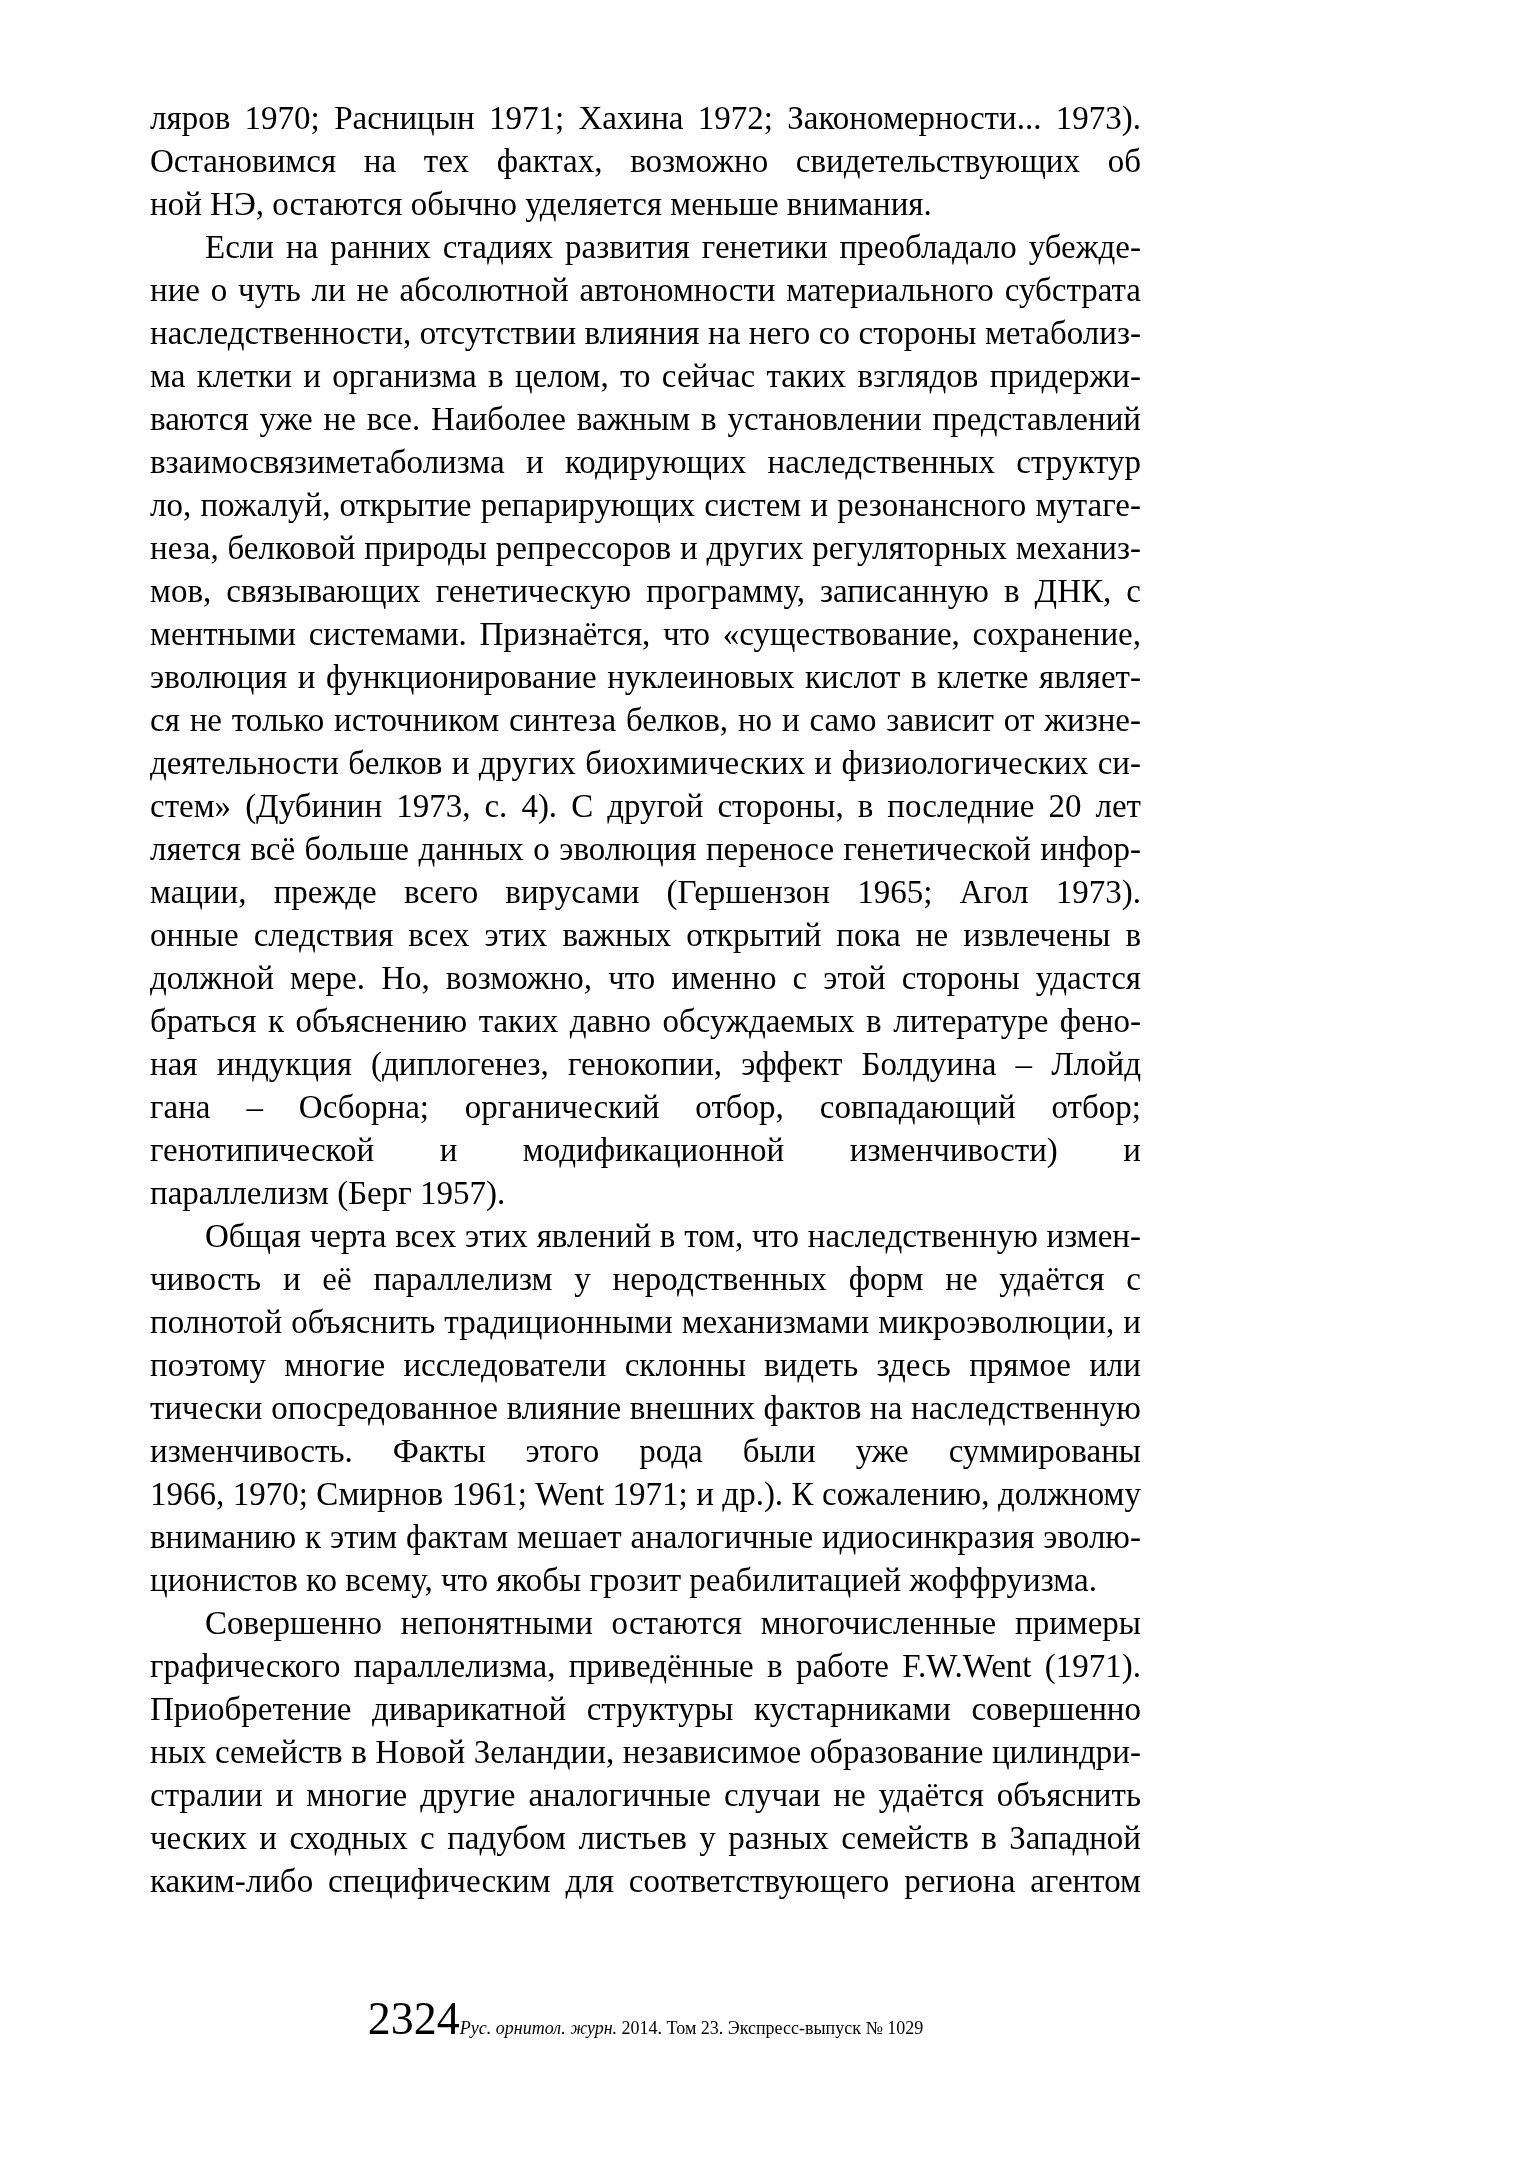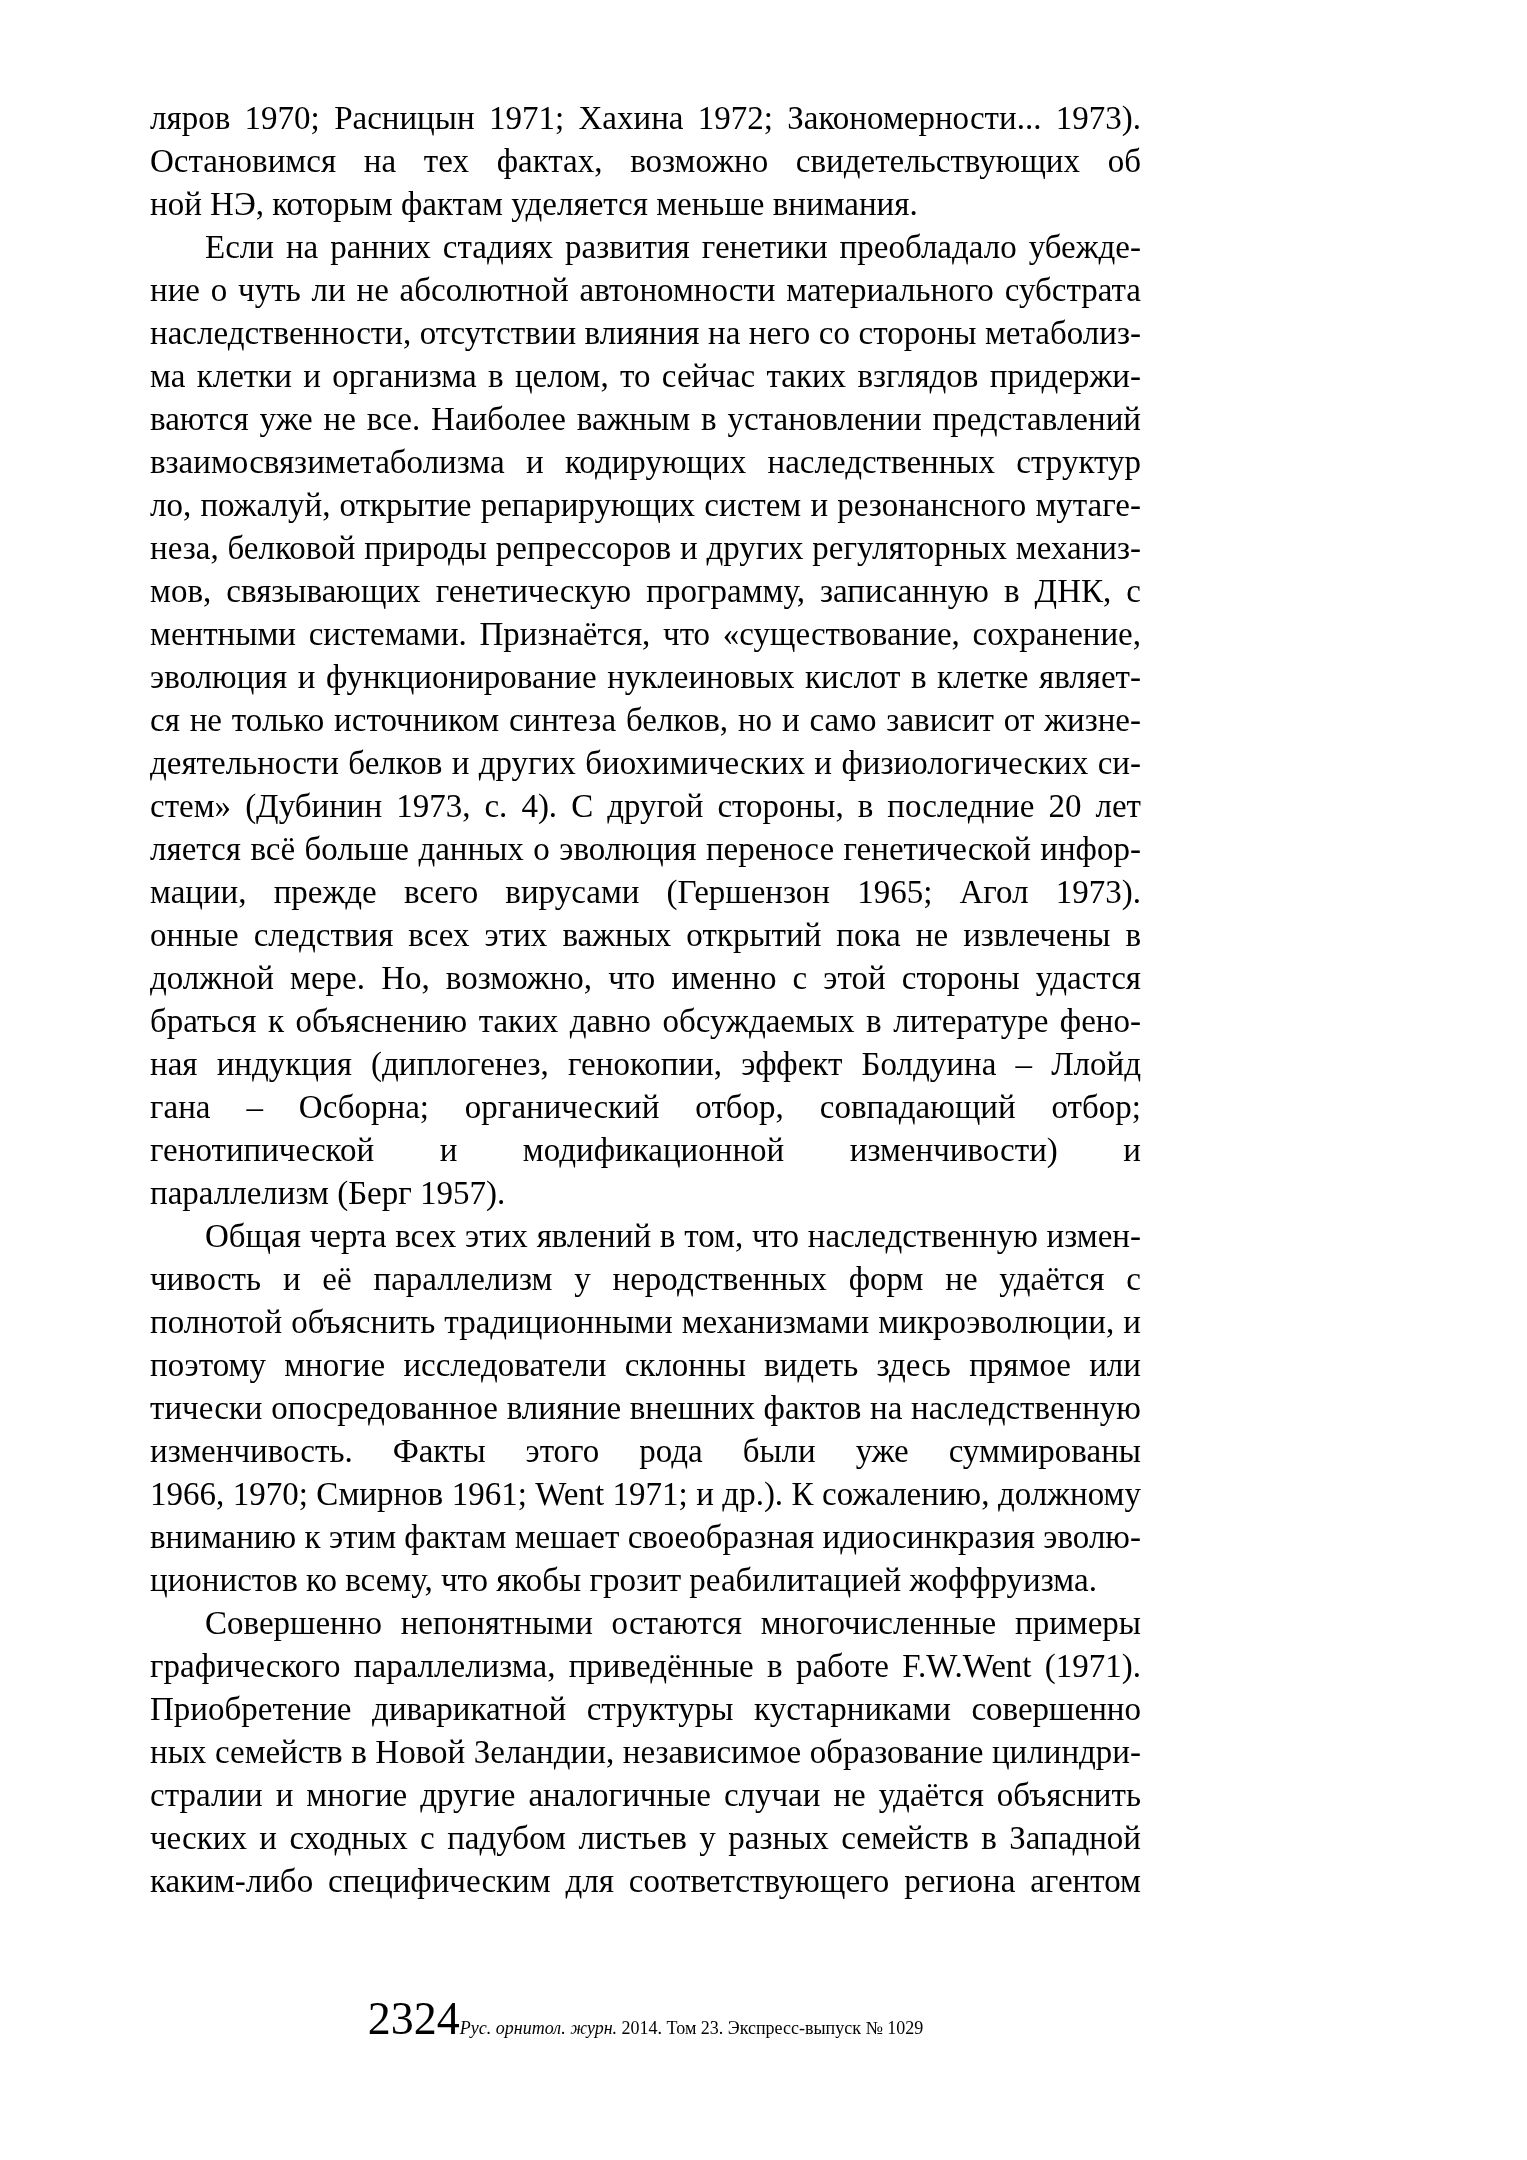--- a/index.html
+++ b/index.html
@@ -59,21 +59,21 @@
   }
 </style>
 </head>
 <body>
 
 <div class="page">
 
   <div class="body-text">
       <div class="line">ляров 1970; Расницын 1971; Хахина 1972; Закономерности... 1973).</div>
       <div class="line">Остановимся на тех фактах, возможно свидетельствующих об экзоген-</div>
-      <div class="line last">ной НЭ, которым фактам уделяется меньше внимания.</div>
+      <div class="line last">ной НЭ, остаются обычно уделяется меньше внимания.</div>
       <div class="line indent">Если на ранних стадиях развития генетики преобладало убежде-</div>
       <div class="line">ние о чуть ли не абсолютной автономности материального субстрата</div>
       <div class="line">наследственности, отсутствии влияния на него со стороны метаболиз-</div>
       <div class="line">ма клетки и организма в целом, то сейчас таких взглядов придержи-</div>
       <div class="line">ваются уже не все. Наиболее важным в установлении представлений о</div>
       <div class="line">взаимосвязиметаболизма и кодирующих наследственных структур бы-</div>
       <div class="line">ло, пожалуй, открытие репарирующих систем и резонансного мутаге-</div>
       <div class="line">неза, белковой природы репрессоров и других регуляторных механиз-</div>
       <div class="line">мов, связывающих генетическую программу, записанную в ДНК, с фер-</div>
       <div class="line">ментными системами. Признаётся, что «существование, сохранение,</div>
@@ -90,21 +90,21 @@
       <div class="line">гана – Осборна; органический отбор, совпадающий отбор; параллелизм</div>
       <div class="line">генотипической и модификационной изменчивости) и географический</div>
       <div class="line last">параллелизм (Берг 1957).</div>
       <div class="line indent">Общая черта всех этих явлений в том, что наследственную измен-</div>
       <div class="line">чивость и её параллелизм у неродственных форм не удаётся с должной</div>
       <div class="line">полнотой объяснить традиционными механизмами микроэволюции, и</div>
       <div class="line">поэтому многие исследователи склонны видеть здесь прямое или сома-</div>
       <div class="line">тически опосредованное влияние внешних фактов на наследственную</div>
       <div class="line">изменчивость. Факты этого рода были уже суммированы (Давиташвили</div>
       <div class="line">1966, 1970; Смирнов 1961; Went 1971; и др.). К сожалению, должному</div>
-      <div class="line">вниманию к этим фактам мешает своеобразная идиосинкразия эволю-</div>
+      <div class="line">вниманию к этим фактам мешает аналогичные идиосинкразия эволю-</div>
       <div class="line last">ционистов ко всему, что якобы грозит реабилитацией жоффруизма.</div>
       <div class="line indent">Совершенно непонятными остаются многочисленные примеры гео-</div>
       <div class="line">графического параллелизма, приведённые в работе F.W.Went (1971).</div>
       <div class="line">Приобретение диварикатной структуры кустарниками совершенно раз-</div>
       <div class="line">ных семейств в Новой Зеландии, независимое образование цилиндри-</div>
       <div class="line">стралии и многие другие аналогичные случаи не удаётся объяснить</div>
       <div class="line">ческих и сходных с падубом листьев у разных семейств в Западной Ав-</div>
       <div class="line">каким-либо специфическим для соответствующего региона агентом от-</div>
     </div>
 

